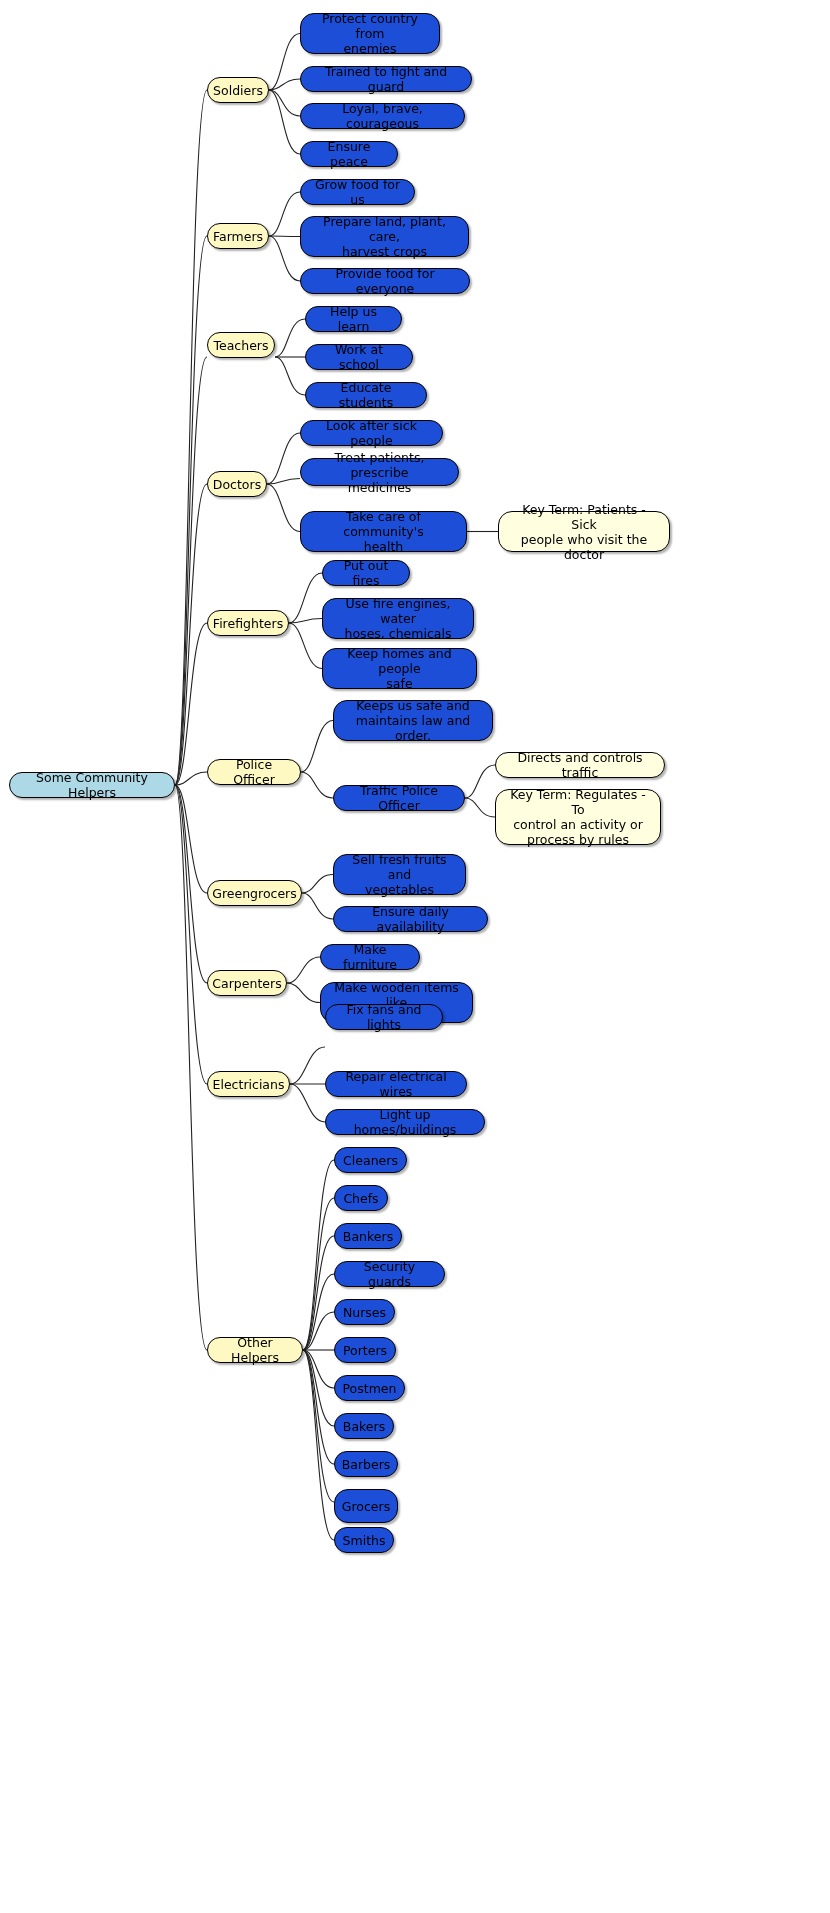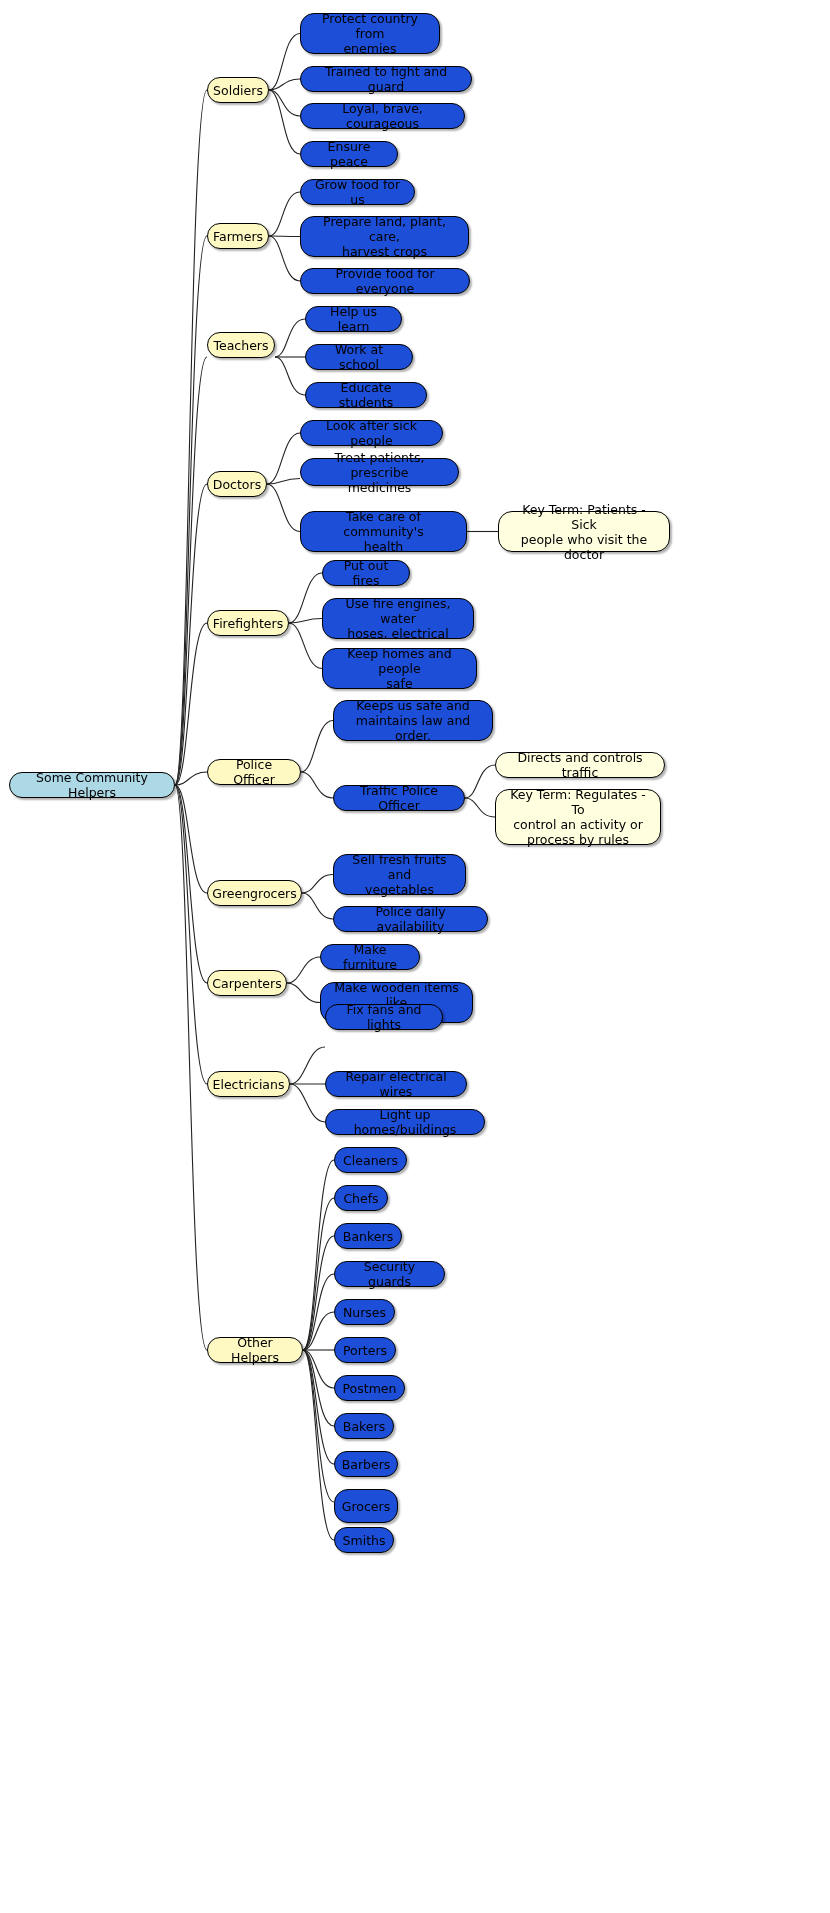--- a/index.html
+++ b/index.html
@@ -129,35 +129,35 @@
       <div class="node lvl2" style="left: 300px; top: 420px; width: 143px; height: 26px;">Look after sick people</div>
       <div class="node lvl2" style="left: 300px; top: 458px; width: 159px; height: 28px;">Treat patients, prescribe
 medicines</div>
       <div class="node lvl2" style="left: 300px; top: 511px; width: 167px; height: 41px;">Take care of community's
 health</div>
       <div class="node lvl3" style="left: 498px; top: 511px; width: 172px; height: 41px;">Key Term: Patients - Sick
 people who visit the doctor</div>
       <div class="node lvl1" style="left: 207px; top: 610px; width: 82px; height: 26px;">Firefighters</div>
       <div class="node lvl2" style="left: 322px; top: 560px; width: 88px; height: 26px;">Put out fires</div>
       <div class="node lvl2" style="left: 322px; top: 598px; width: 152px; height: 41px;">Use fire engines, water
-hoses, electrical</div>
+hoses, chemicals</div>
       <div class="node lvl2" style="left: 322px; top: 648px; width: 155px; height: 41px;">Keep homes and people
 safe</div>
       <div class="node lvl1" style="left: 207px; top: 759px; width: 94px; height: 26px;">Police Officer</div>
       <div class="node lvl2" style="left: 333px; top: 700px; width: 160px; height: 41px;">Keeps us safe and
 maintains law and order.</div>
       <div class="node lvl2" style="left: 333px; top: 785px; width: 132px; height: 26px;">Traffic Police Officer</div>
       <div class="node lvl3" style="left: 495px; top: 752px; width: 170px; height: 26px;">Directs and controls traffic</div>
       <div class="node lvl3" style="left: 495px; top: 789px; width: 166px; height: 56px;">Key Term: Regulates - To
 control an activity or
 process by rules</div>
       <div class="node lvl1" style="left: 207px; top: 880px; width: 95px; height: 26px;">Greengrocers</div>
       <div class="node lvl2" style="left: 333px; top: 854px; width: 133px; height: 41px;">Sell fresh fruits and
 vegetables</div>
-      <div class="node lvl2" style="left: 333px; top: 906px; width: 155px; height: 26px;">Police daily availability</div>
+      <div class="node lvl2" style="left: 333px; top: 906px; width: 155px; height: 26px;">Ensure daily availability</div>
       <div class="node lvl1" style="left: 207px; top: 970px; width: 80px; height: 26px;">Carpenters</div>
       <div class="node lvl2" style="left: 320px; top: 944px; width: 100px; height: 26px;">Make furniture</div>
       <div class="node lvl2" style="left: 320px; top: 982px; width: 153px; height: 41px;">Make wooden items like
 doors/windows</div>
       <div class="node lvl1" style="left: 207px; top: 1071px; width: 83px; height: 26px;">Electricians</div>
       <div class="node lvl2" style="left: 325px; top: 1004px; width: 118px; height: 26px;">Fix fans and lights</div>
       <div class="node lvl2" style="left: 325px; top: 1071px; width: 142px; height: 26px;">Repair electrical wires</div>
       <div class="node lvl2" style="left: 325px; top: 1109px; width: 160px; height: 26px;">Light up homes/buildings</div>
       <div class="node lvl1" style="left: 207px; top: 1337px; width: 96px; height: 26px;">Other Helpers</div>
       <div class="node lvl2" style="left: 334px; top: 1147px; width: 73px; height: 26px;">Cleaners</div>

